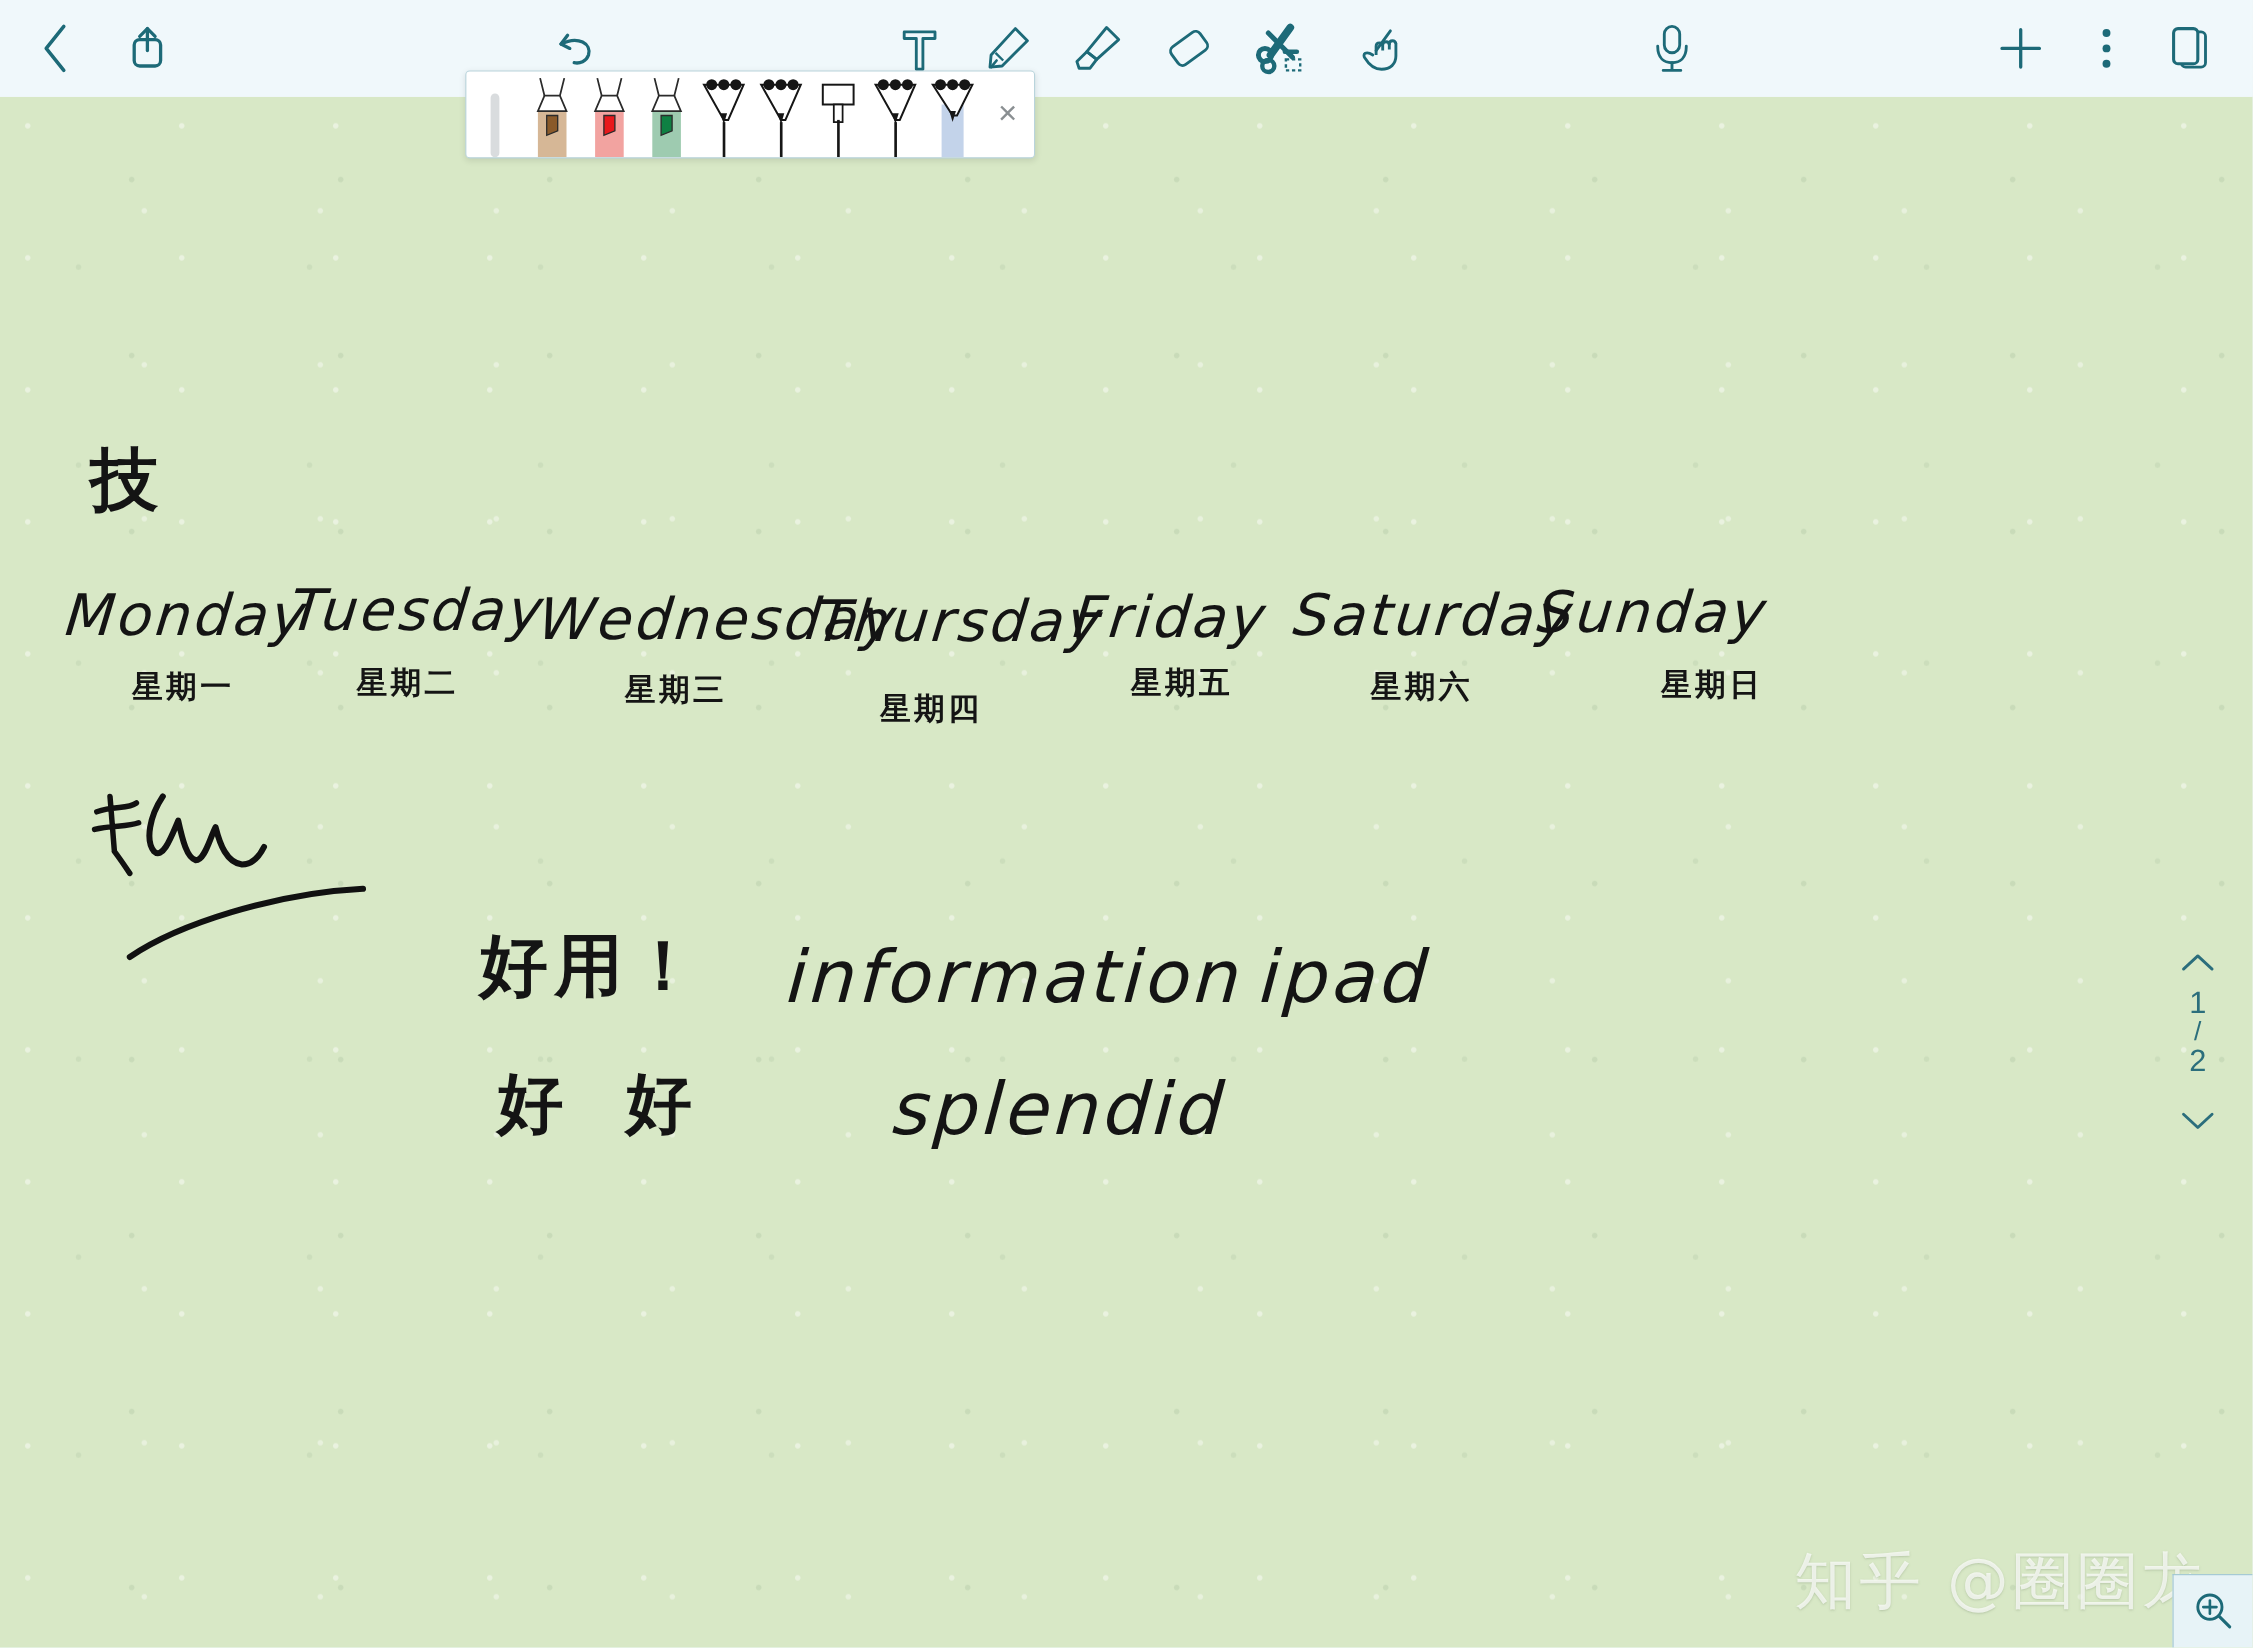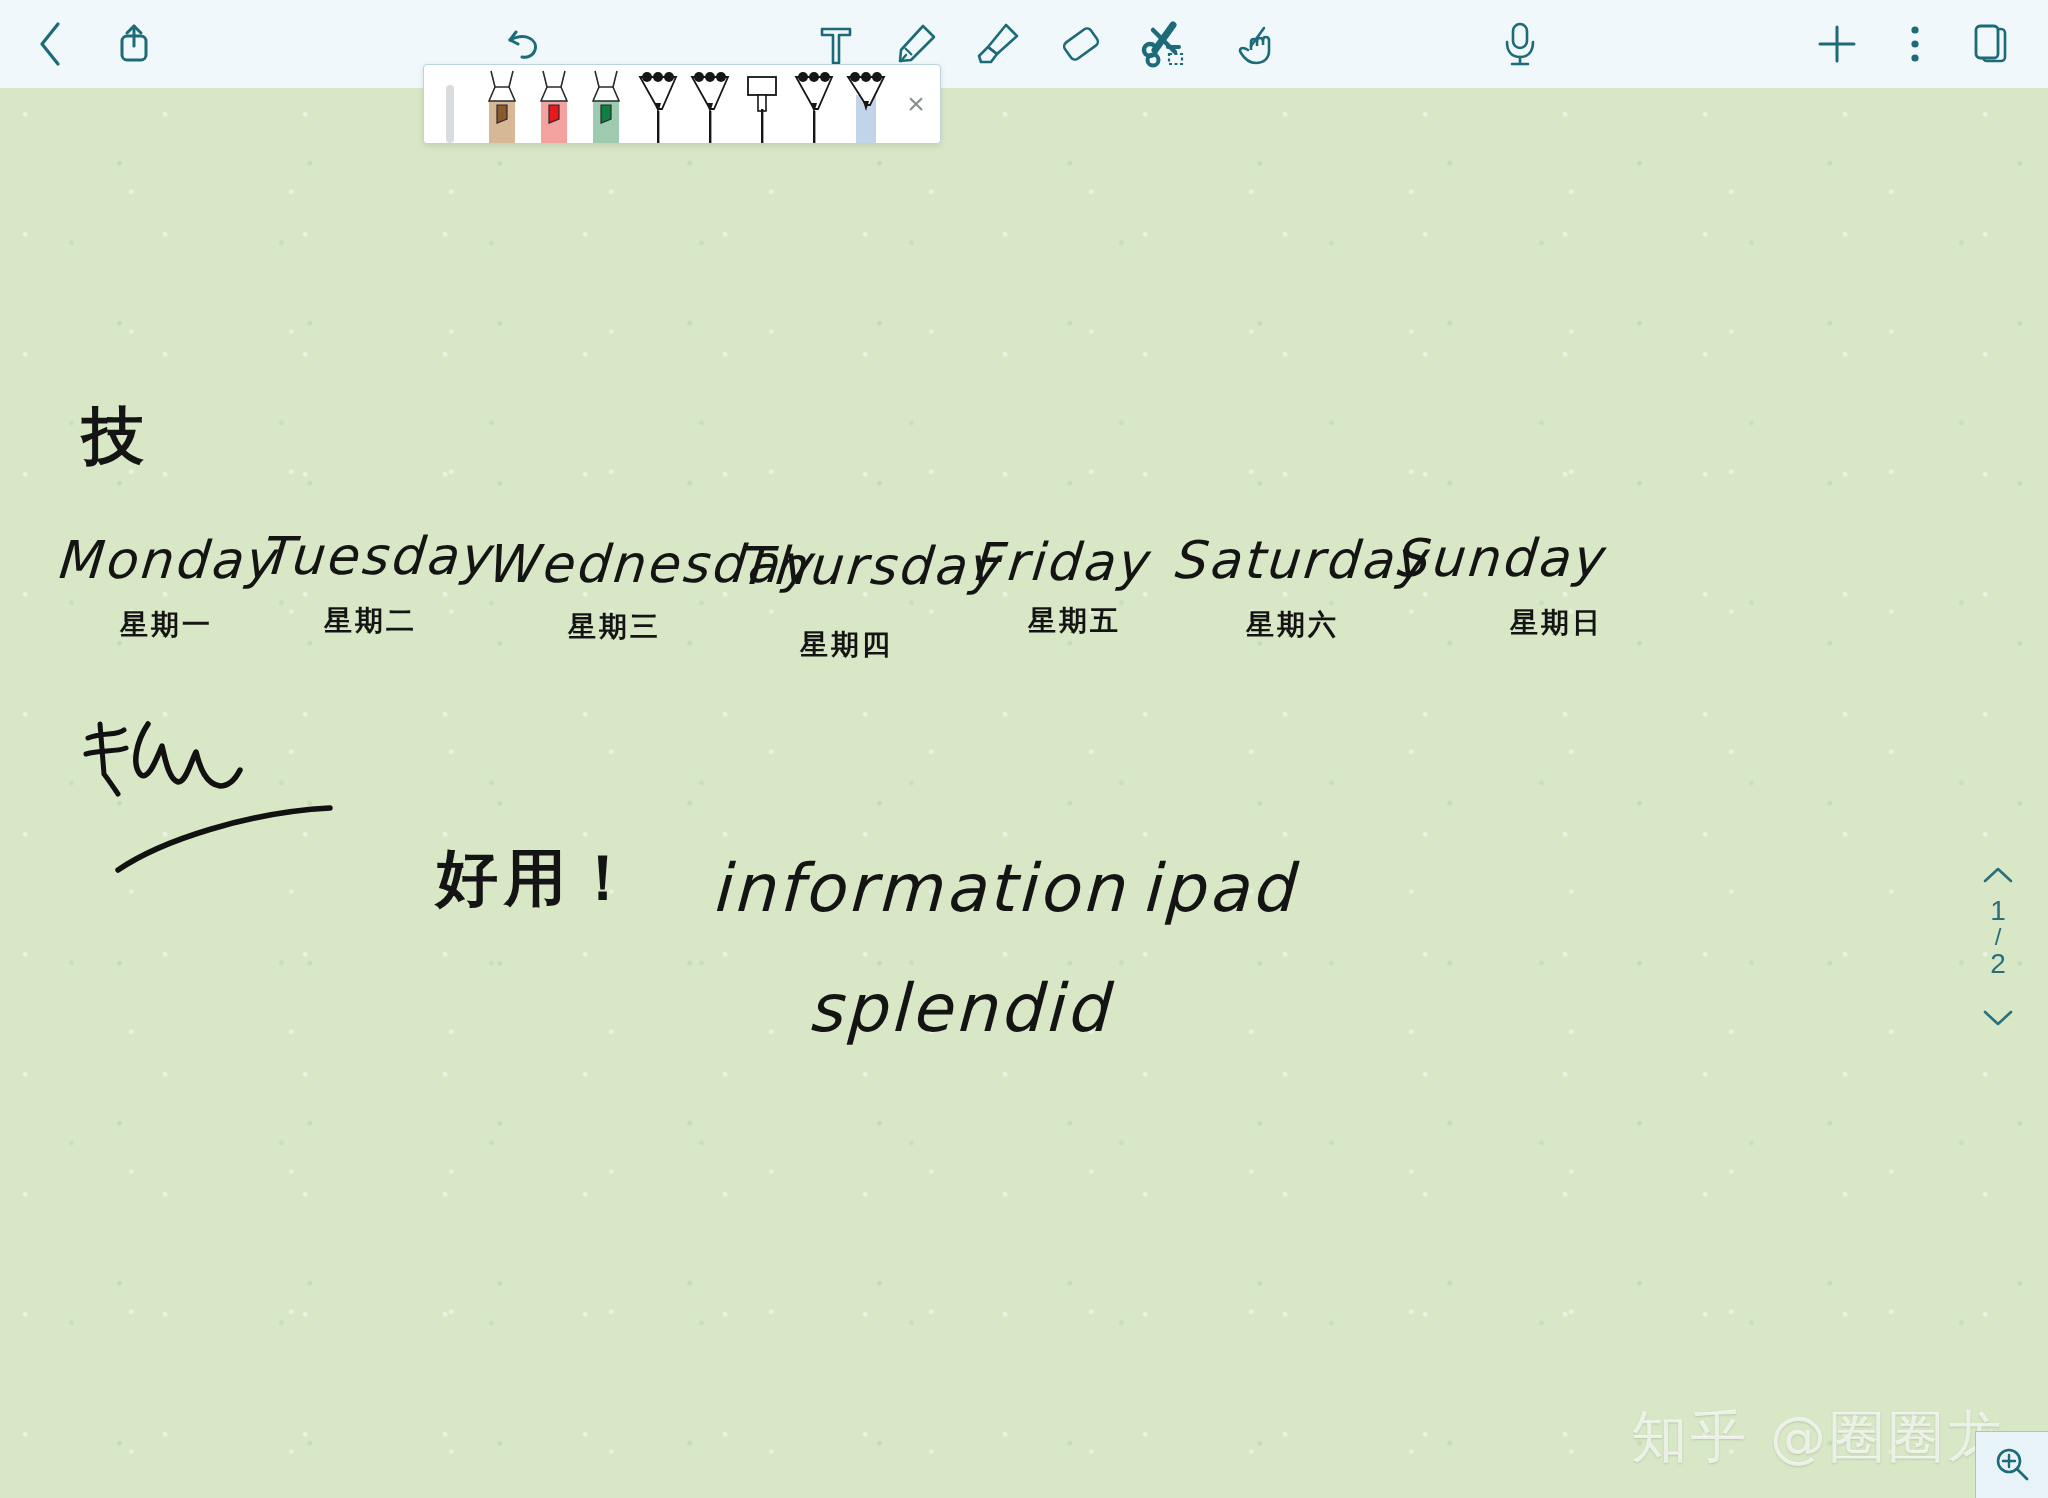--- a/index.html
+++ b/index.html
@@ -442,20 +442,21 @@
     <div style="position:absolute; left:70px; top:620px; width:320px; height:180px;">
       <svg width="320" height="180" viewBox="0 0 320 180">
         <path d="M18 30 C34 24 46 28 54 22 M30 16 L34 66 M16 46 C30 42 46 44 56 40 M34 66 C40 74 44 80 48 86" fill="none" stroke="#111" stroke-width="5" stroke-linecap="round"></path>
         <path d="M78 16 C66 34 62 56 70 66 C78 74 86 52 92 38 C96 56 100 72 108 74 C116 74 120 56 126 44 C130 60 136 76 150 78 C160 78 166 70 170 62" fill="none" stroke="#111" stroke-width="5.5" stroke-linecap="round" stroke-linejoin="round"></path>
         <path d="M48 162 C92 132 180 104 260 100" fill="none" stroke="#111" stroke-width="5.5" stroke-linecap="round"></path>
       </svg>
     </div>
 
     <div class="handwrite hw-cn" style="left:388px; top:748px; font-size:62px; letter-spacing:6px;margin-left:48px;">好用！</div>
 
+    <div class="handwrite hw-cn" style="left:452px; top:876px; font-size:60px; letter-spacing:18px;">好  好</div>
 
     <div class="handwrite hw-en" style="left:716px; top:762px; font-size:66px; letter-spacing:3px; transform:skewX(-4deg);">information</div>
 
     <div class="handwrite hw-en" style="left:1146px; top:762px; font-size:66px; letter-spacing:3px; transform:skewX(-4deg);">ipad</div>
 
     <div class="handwrite hw-en" style="left:812px; top:882px; font-size:66px; letter-spacing:3px; transform:skewX(-4deg);">splendid</div>
 
     <div class="page-nav">
       <div class="chev">
         <svg width="34" height="22" viewBox="0 0 34 22">

